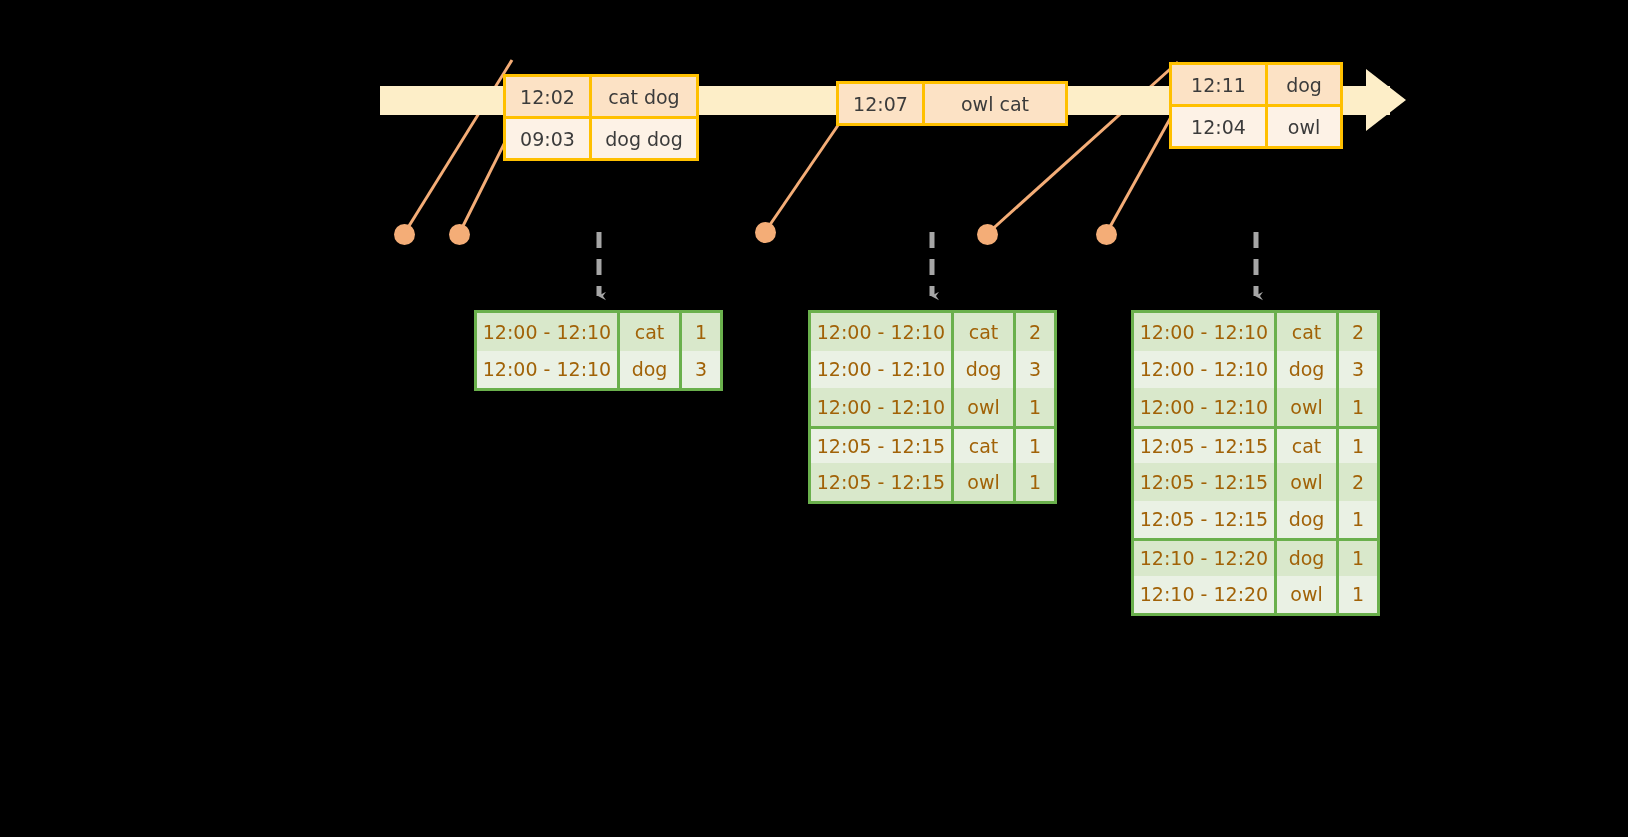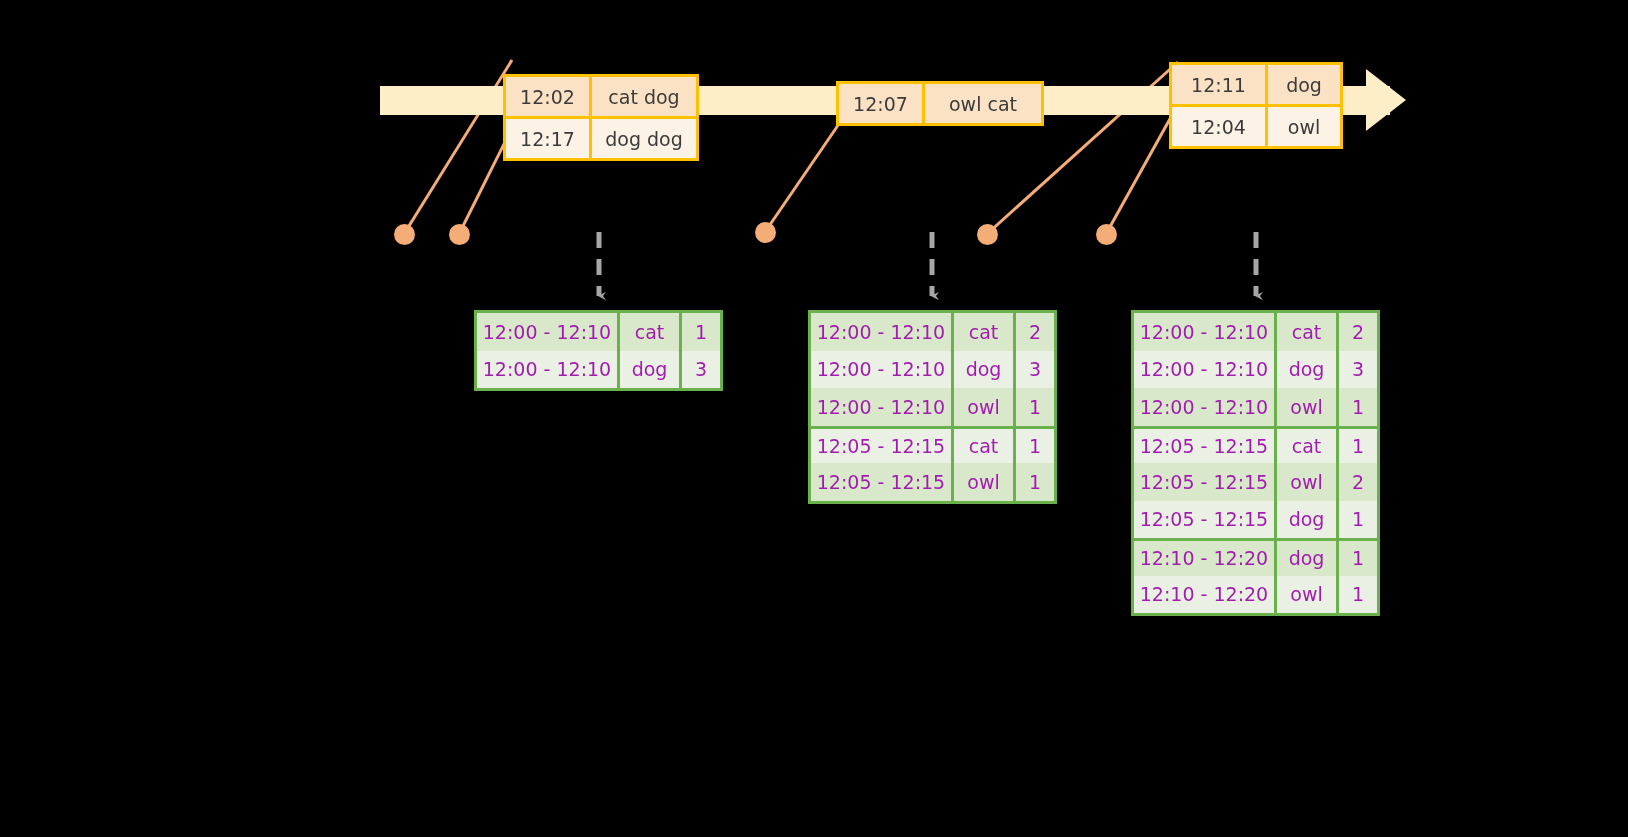--- a/index.html
+++ b/index.html
@@ -58,21 +58,21 @@
     font-size: 19px;
     color: #3b3b3b;
     box-sizing: border-box;
   }
   .ev-time { width: 86px; border-right: 3px solid #ffc000; }
   .ev-words { flex: 1; }
   .shade-a .ev-time, .shade-a .ev-words { background: #fce2c5; }
   .shade-b .ev-time, .shade-b .ev-words { background: #fdf2e6; }
 
   #event-box-1 { left: 503px; top: 62px; width: 196px; margin-top: 12px; }
-  #event-box-2 { left: 836px; top: 81px; width: 208px; }
+  #event-box-2 { left: 836px; top: 81px; width: 232px; }
   #event-box-3 { left: 1169px; top: 62px; width: 174px; }
   #event-box-3 .ev-time { width: 96px; }
 
   
   .conn-dot {
     width: 21px; height: 21px;
     border-radius: 50%;
     background: #f4ad77;
   }
 
@@ -86,21 +86,21 @@
     height: 37.5px;
     box-sizing: border-box;
   }
   .res-row.grp-start { border-top: 3px solid #6ab04c; }
   .res-row.first { border-top: none; }
   .res-win, .res-word, .res-cnt {
     display: flex;
     align-items: center;
     justify-content: center;
     font-size: 19px;
-    color: #a21caf;
+    color: #a16207;
     box-sizing: border-box;
     height: 100%;
   }
   .res-win  { border-right: 3px solid #6ab04c; }
   .res-word { border-right: 3px solid #6ab04c; text-align: center; }
   .res-row.zebra-a .res-win,
   .res-row.zebra-a .res-word,
   .res-row.zebra-a .res-cnt { background: #d9e8cb; }
   .res-row.zebra-b .res-win,
   .res-row.zebra-b .res-word,
@@ -157,21 +157,21 @@
   <div class="abs conn-dot" style="left:755px;top:222px;"></div>
   <div class="abs conn-dot" style="left:977px;top:224px;"></div>
   <div class="abs conn-dot" style="left:1096px;top:224px;"></div>
 
   <div id="event-box-1" class="abs event-box">
     <div class="event-row shade-a">
       <div class="ev-time">12:02</div>
       <div class="ev-words">cat dog</div>
     </div>
     <div class="event-row shade-b">
-      <div class="ev-time">12:17</div>
+      <div class="ev-time">09:03</div>
       <div class="ev-words">dog dog</div>
     </div>
   </div>
 
   <div id="event-box-2" class="abs event-box">
     <div class="event-row shade-a">
       <div class="ev-time">12:07</div>
       <div class="ev-words">owl cat</div>
     </div>
   </div>

